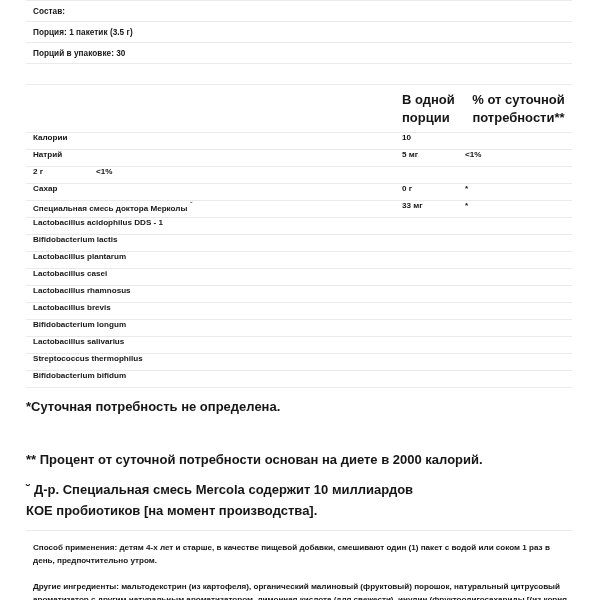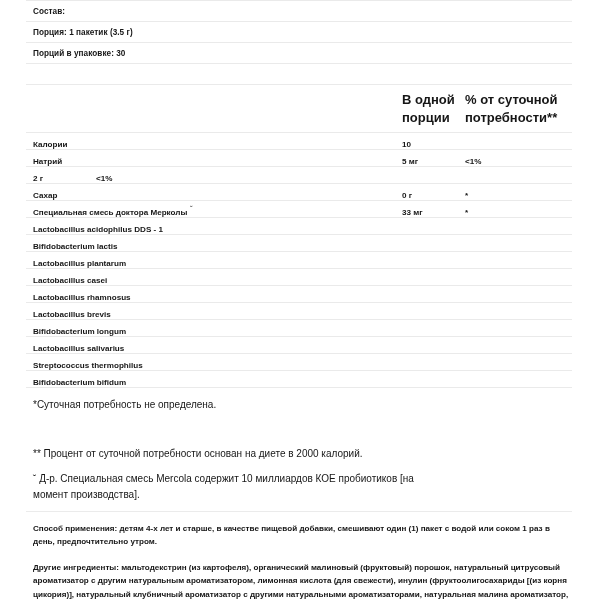--- a/index.html
+++ b/index.html
@@ -56,49 +56,49 @@
     padding-right: 28px;
     padding-top: 6px;
     padding-bottom: 6px;
     font-size: 13px;
     font-weight: bold;
     line-height: 1.35;
     color: #161616;
   }
   .col-head .c-name { flex: 0 0 369px; }
   .col-head .c-amt  { flex: 0 0 63px; }
-  .col-head .c-dv   { flex: 1 1 auto; }
+  .col-head .c-dv   { flex: 1 1 auto; text-align: center; }
 
   
   .row {
     display: flex;
-    align-items: flex-end;
+    align-items: flex-start;
     height: 16px;
     padding-left: 33px;
     padding-right: 38px;
     font-size: 8.1px;
     font-weight: bold;
     color: #161616;
   }
   .row .c-name { flex: 0 0 369px; white-space: nowrap; }
   .row .c-amt  { flex: 0 0 63px; }
   .row .c-dv   { flex: 1 1 auto; }
   .sup-mark {
     font-size: 7px;
     vertical-align: super;
     padding-left: 3px;
     color: #333;
   }
 
   
   .note {
-    padding-left: 33px;
+    padding-left: 26px;
     padding-right: 30px;
-    font-size: 10px;
-    font-weight: normal;
+    font-size: 13px;
+    font-weight: bold;
     line-height: 1.55;
     color: #161616;
   }
   .note-1 { padding-top: 9px; padding-bottom: 2px; }
   .note-2 { padding-top: 7px; padding-bottom: 2px; margin-top: 24px; }
   .note-3 { padding-top: 8px; padding-bottom: 9px; max-width: 392px; }
   .note-3 .lead { letter-spacing: 0; }
 
   
   .para {

